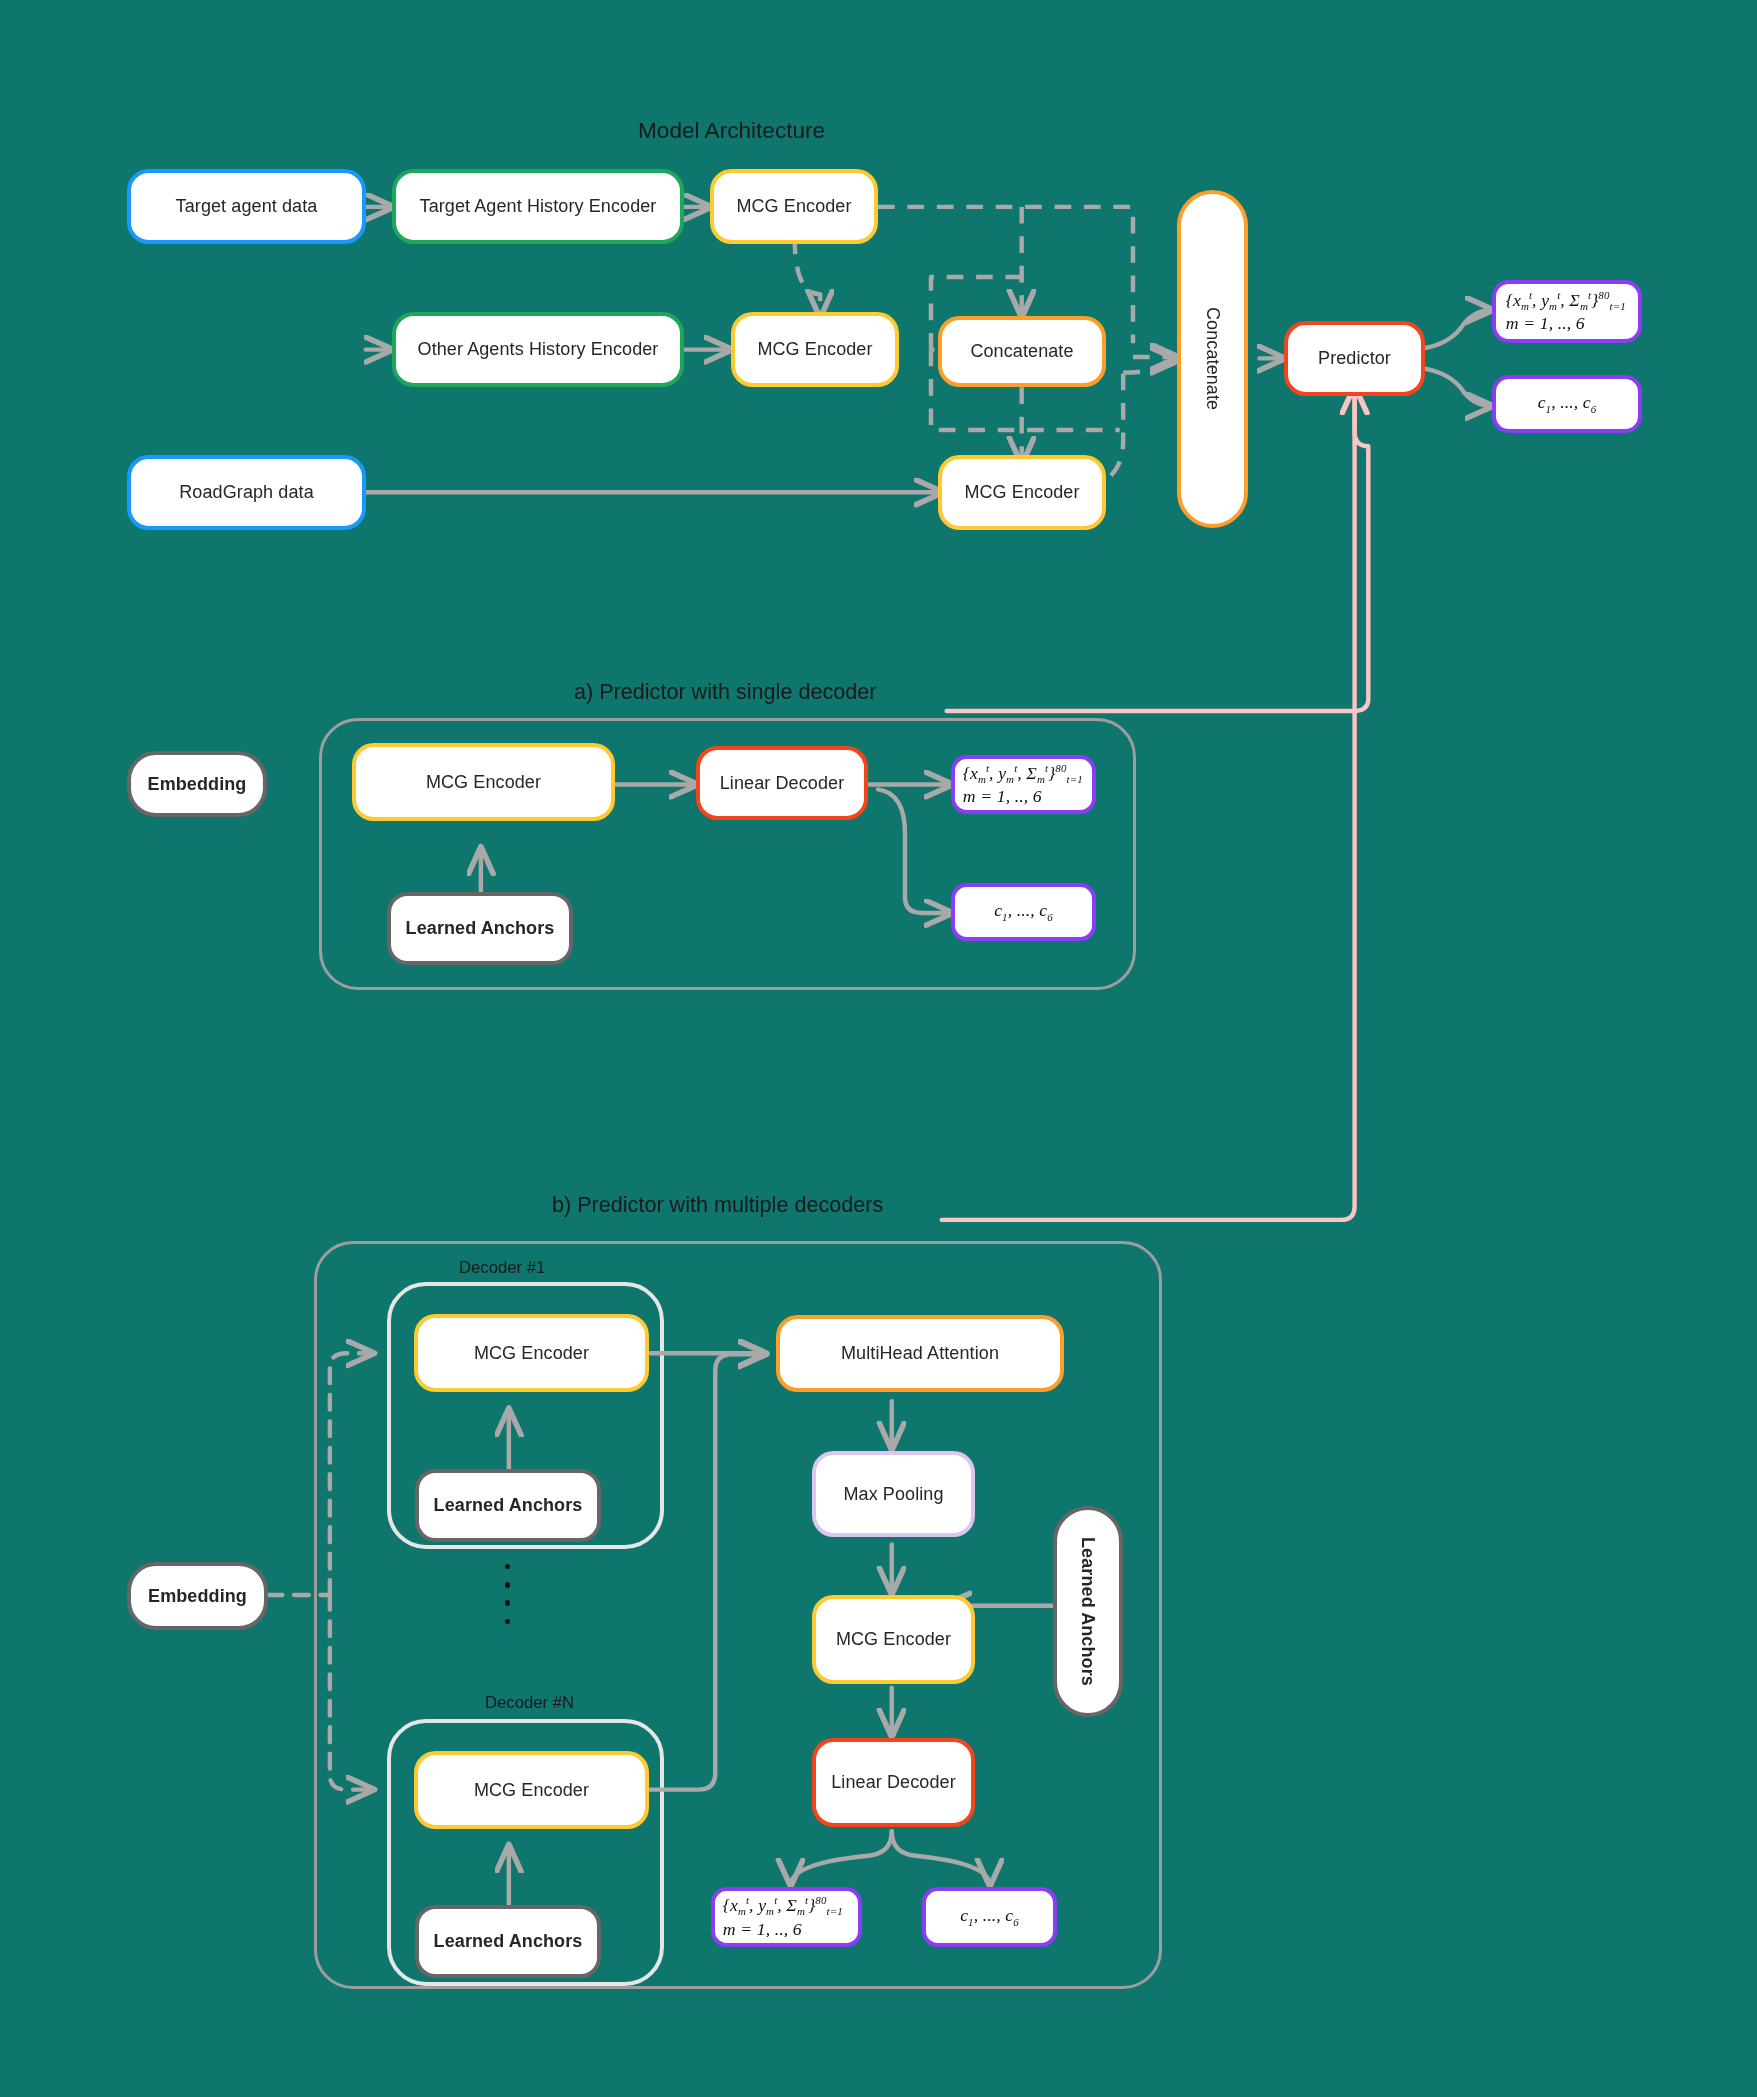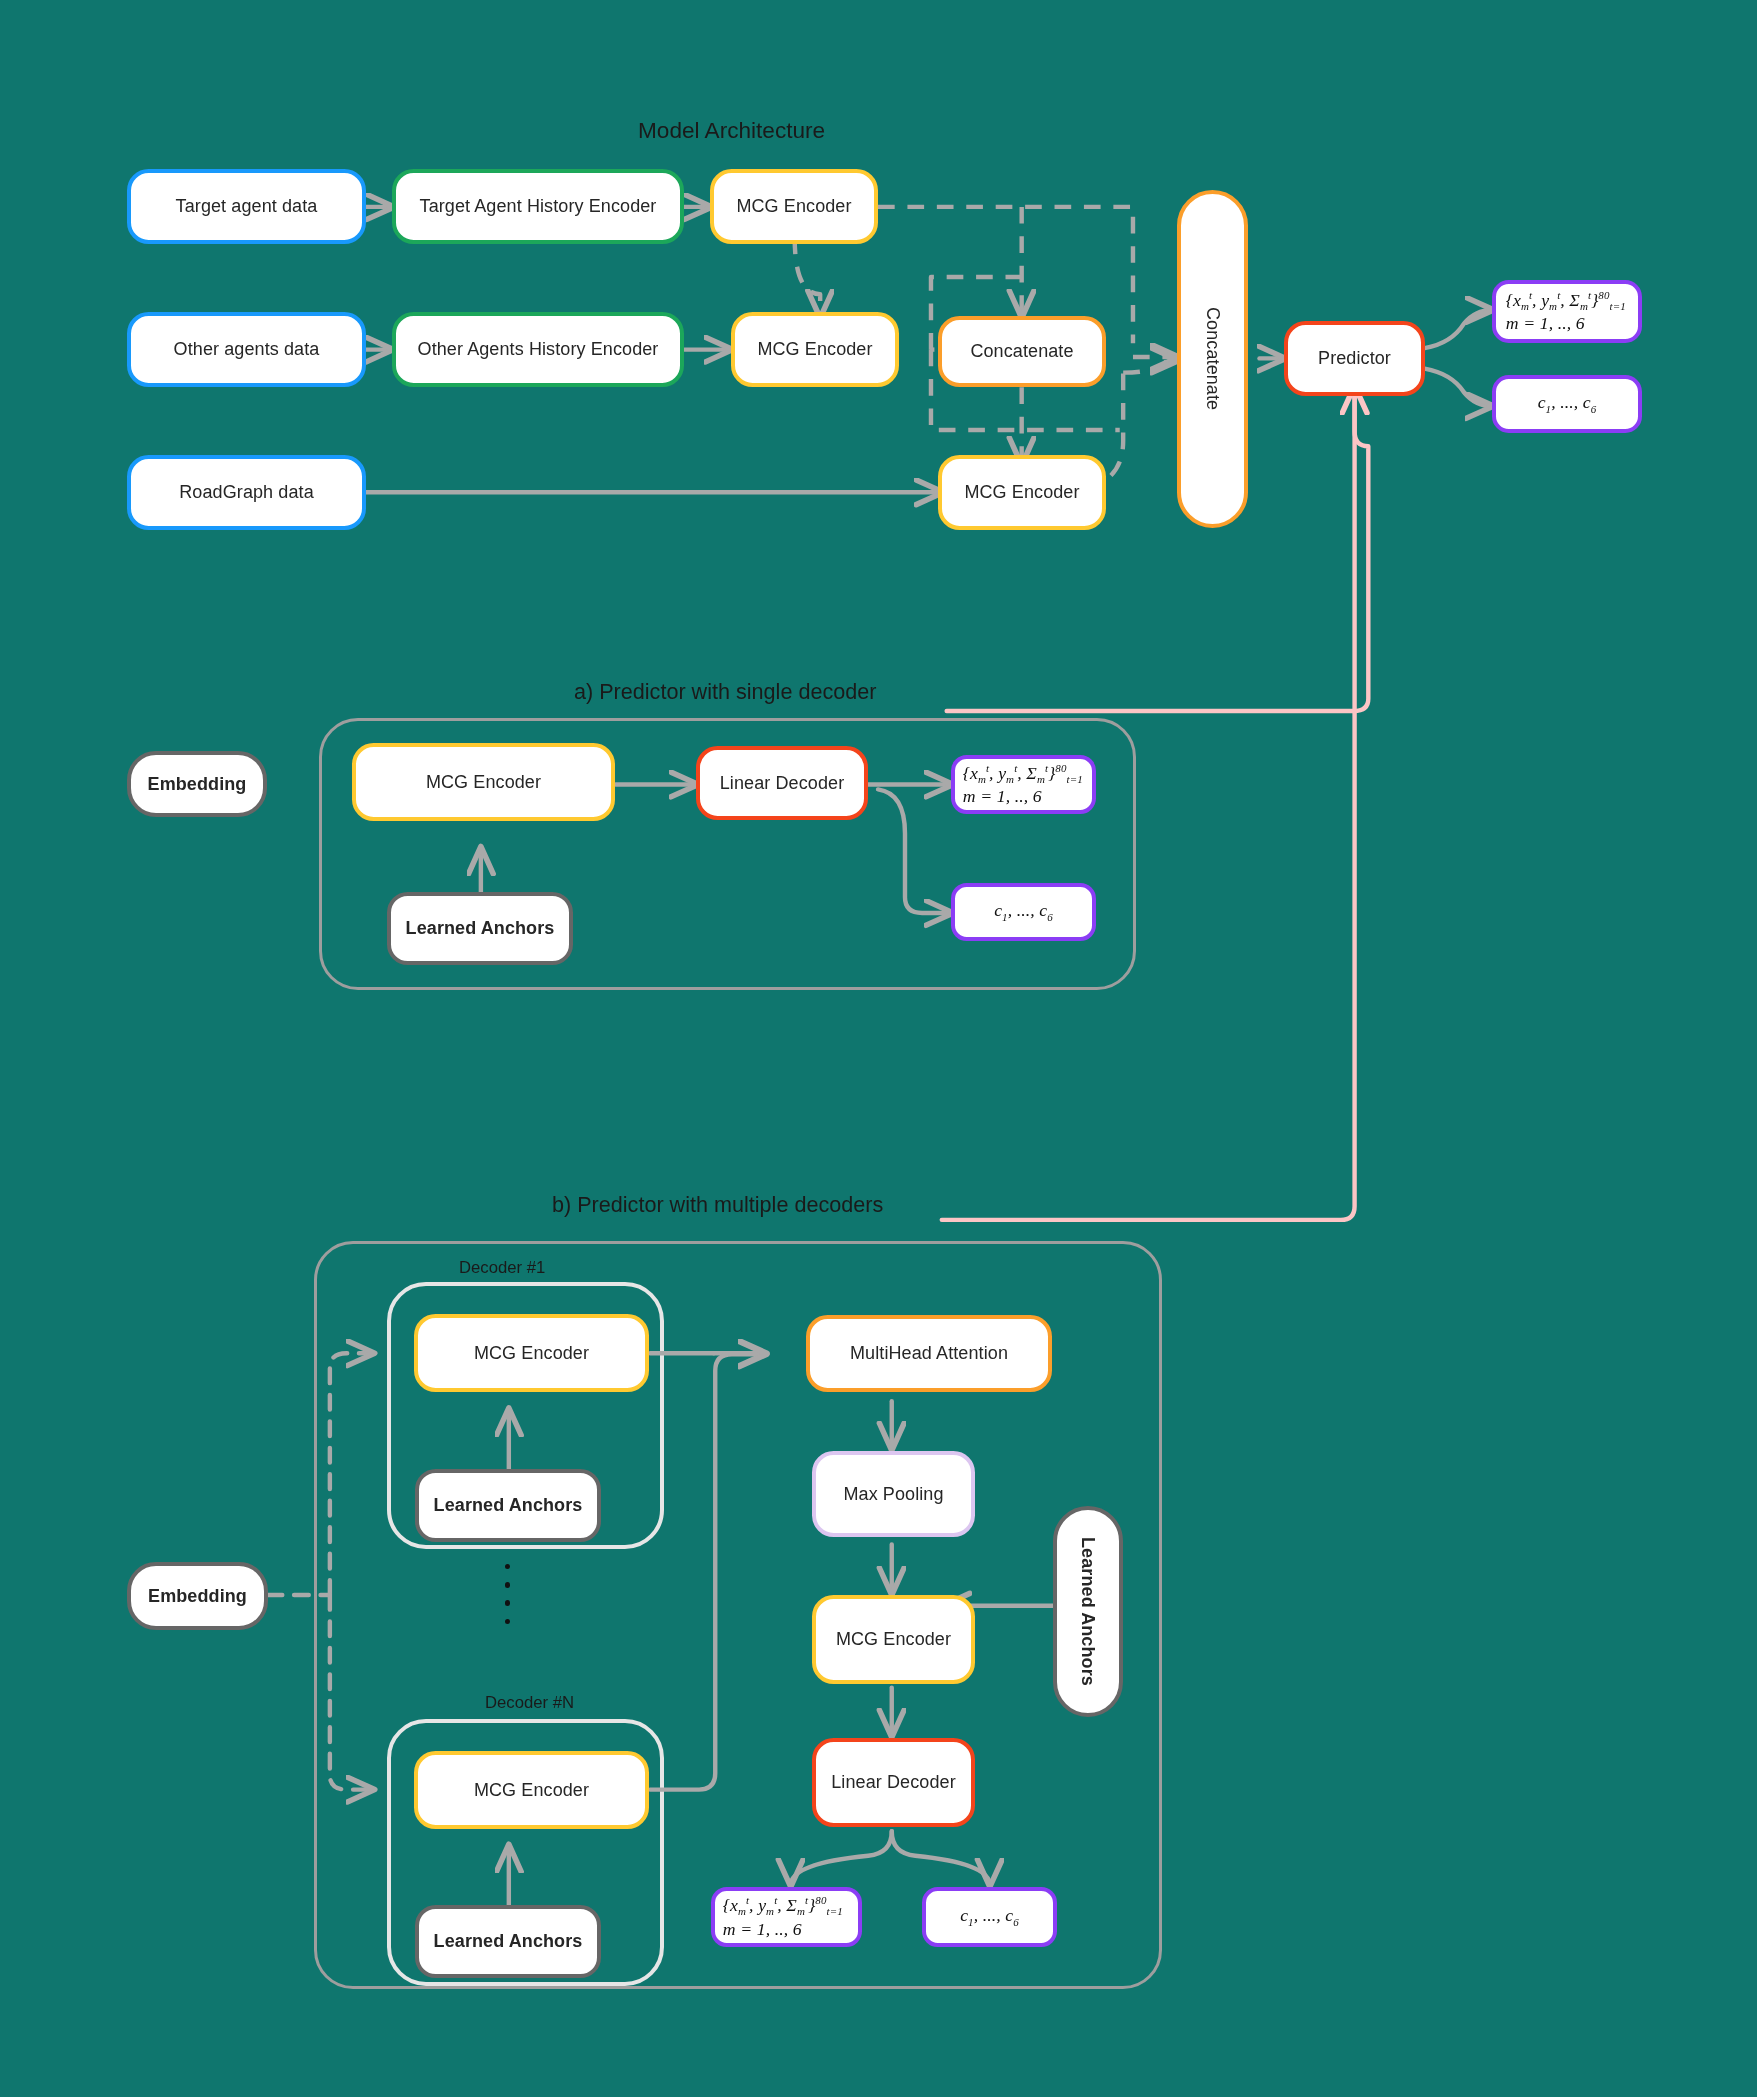--- a/index.html
+++ b/index.html
@@ -202,21 +202,20 @@
       <path d="M2762,812 L2762,790" marker-end="url(#ahp)"></path>
     </g>
   </svg>
 
   <div class="caption title-main" style="left:638px; top:118px;">Model Architecture</div>
 
   <div class="node c-blue" style="left:127px; top:169px; width:239px; height:75px;">Target agent data</div>
   <div class="node c-green" style="left:392px; top:169px; width:292px; height:75px;">Target Agent History Encoder</div>
   <div class="node c-yellow" style="left:710px; top:169px; width:168px; height:75px;">MCG Encoder</div>
 
-  <div class="node c-blue" style="left:127px; top:312px; width:239px; height:75px;">Other agents data</div>
   <div class="node c-green" style="left:392px; top:312px; width:292px; height:75px;">Other Agents History Encoder</div>
   <div class="node c-yellow" style="left:731px; top:312px; width:168px; height:75px;">MCG Encoder</div>
   <div class="node c-orange" style="left:938px; top:316px; width:168px; height:71px;">Concatenate</div>
 
   <div class="node c-blue" style="left:127px; top:455px; width:239px; height:75px;">RoadGraph data</div>
   <div class="node c-yellow" style="left:938px; top:455px; width:168px; height:75px;">MCG Encoder</div>
 
   <div class="node c-orange vertical-text" style="left:1177px; top:190px; width:71px; height:338px; border-radius:39px;">Concatenate</div>
 
   <div class="node c-red" style="left:1284px; top:321px; width:141px; height:75px;">Predictor</div>
@@ -262,21 +261,21 @@
     <span></span>
   </div>
 
   <div class="caption" style="left:485px; top:1693px; font-size:16.7px;">Decoder #N</div>
   <div class="group-light" style="left:387px; top:1719px; width:277px; height:267px;"></div>
   <div class="node c-yellow" style="left:414px; top:1751px; width:235px; height:78px;">MCG Encoder</div>
   <div class="node c-gray" style="left:415px; top:1905px; width:186px; height:73px; border-radius:20.6px;">Learned Anchors</div>
 
   <div class="node c-gray" style="left:127px; top:1562px; width:141px; height:68px; border-radius:29px;">Embedding</div>
 
-  <div class="node c-orange" style="left:806px; top:1315px; width:246px; height:77px;">MultiHead Attention</div>
+  <div class="node c-orange" style="left:776px; top:1315px; width:288px; height:77px;">MultiHead Attention</div>
   <div class="node c-lpurple" style="left:812px; top:1451px; width:163px; height:86px;">Max Pooling</div>
   <div class="node c-yellow" style="left:812px; top:1595px; width:163px; height:89px;">MCG Encoder</div>
   <div class="node c-gray vertical-text" style="left:1053px; top:1506px; width:70px; height:211px; border-radius:37px;">Learned Anchors</div>
   <div class="node c-red" style="left:812px; top:1738px; width:163px; height:89px;">Linear Decoder</div>
 
   <div class="node c-purple mathbox" style="left:711px; top:1887px; width:151px; height:60px; border-radius:15.7px; align-items:flex-start; justify-content:center; padding-left:7.8px;">
     <span class="ml">{x<sub>m</sub><sup>t</sup>, y<sub>m</sub><sup>t</sup>, Σ<sub>m</sub><sup>t</sup>}<sup>80</sup><sub>t=1</sub></span>
     <span class="ml">m = 1, .., 6</span>
   </div>
   <div class="node c-purple mathbox" style="left:922px; top:1887px; width:135px; height:60px; border-radius:15.7px;">

